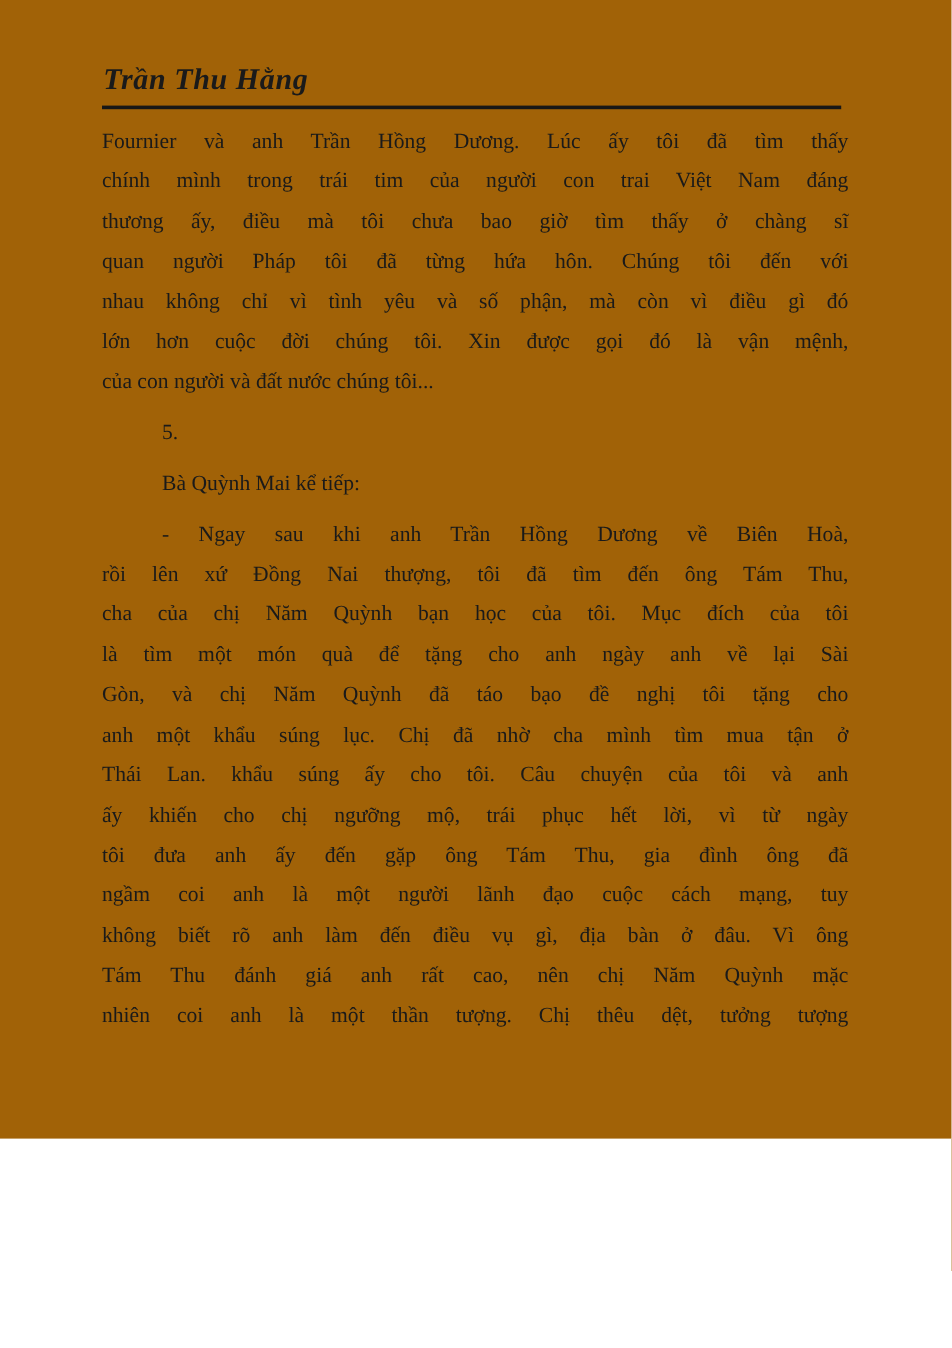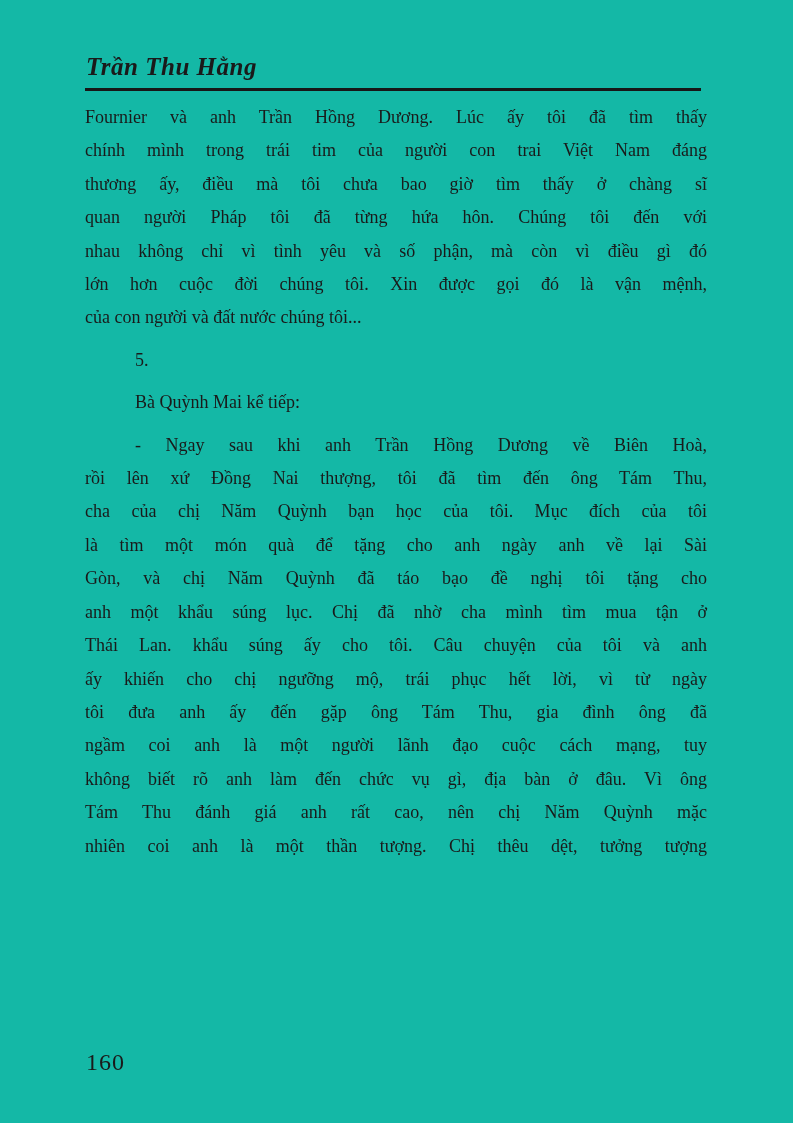--- a/index.html
+++ b/index.html
@@ -3,22 +3,22 @@
 <meta charset="utf-8">
 <style>
   html, body {
     margin: 0;
     padding: 0;
     background: #ffffff;
   }
   .page {
     position: relative;
     width: 793px;
-    height: 1123px;
-    background: #14b8a6;
+    height: 949px;
+    background: #a16207;
     color: #1a1a1a;
     font-family: "Liberation Serif", "DejaVu Serif", serif;
     overflow: hidden;
   }
   .running-header {
     position: absolute;
     left: 86px;
     top: 53px;
     font-size: 25px;
     font-weight: bold;
@@ -98,21 +98,21 @@
         <span class="line">- Ngay sau khi anh Trần Hồng Dương về Biên Hoà,</span>
         <span class="line">rồi lên xứ Đồng Nai thượng, tôi đã tìm đến ông Tám Thu,</span>
         <span class="line">cha của chị Năm Quỳnh bạn học của tôi. Mục đích của tôi</span>
         <span class="line">là tìm một món quà để tặng cho anh ngày anh về lại Sài</span>
         <span class="line">Gòn, và chị Năm Quỳnh đã táo bạo đề nghị tôi tặng cho</span>
         <span class="line">anh một khẩu súng lục. Chị đã nhờ cha mình tìm mua tận ở</span>
         <span class="line">Thái Lan. khẩu súng ấy cho tôi. Câu chuyện của tôi và anh</span>
         <span class="line">ấy khiến cho chị ngưỡng mộ, trái phục hết lời, vì từ ngày</span>
         <span class="line">tôi đưa anh ấy đến gặp ông Tám Thu, gia đình ông đã</span>
         <span class="line">ngầm coi anh là một người lãnh đạo cuộc cách mạng, tuy</span>
-        <span class="line">không biết rõ anh làm đến chức vụ gì, địa bàn ở đâu. Vì ông</span>
+        <span class="line">không biết rõ anh làm đến điều vụ gì, địa bàn ở đâu. Vì ông</span>
         <span class="line">Tám Thu đánh giá anh rất cao, nên chị Năm Quỳnh mặc</span>
         <span class="line">nhiên coi anh là một thần tượng. Chị thêu dệt, tưởng tượng</span>
       </p>
     </main>
 
   <span class="page-number">160</span>
 
 </div>
 
 </body></html>

